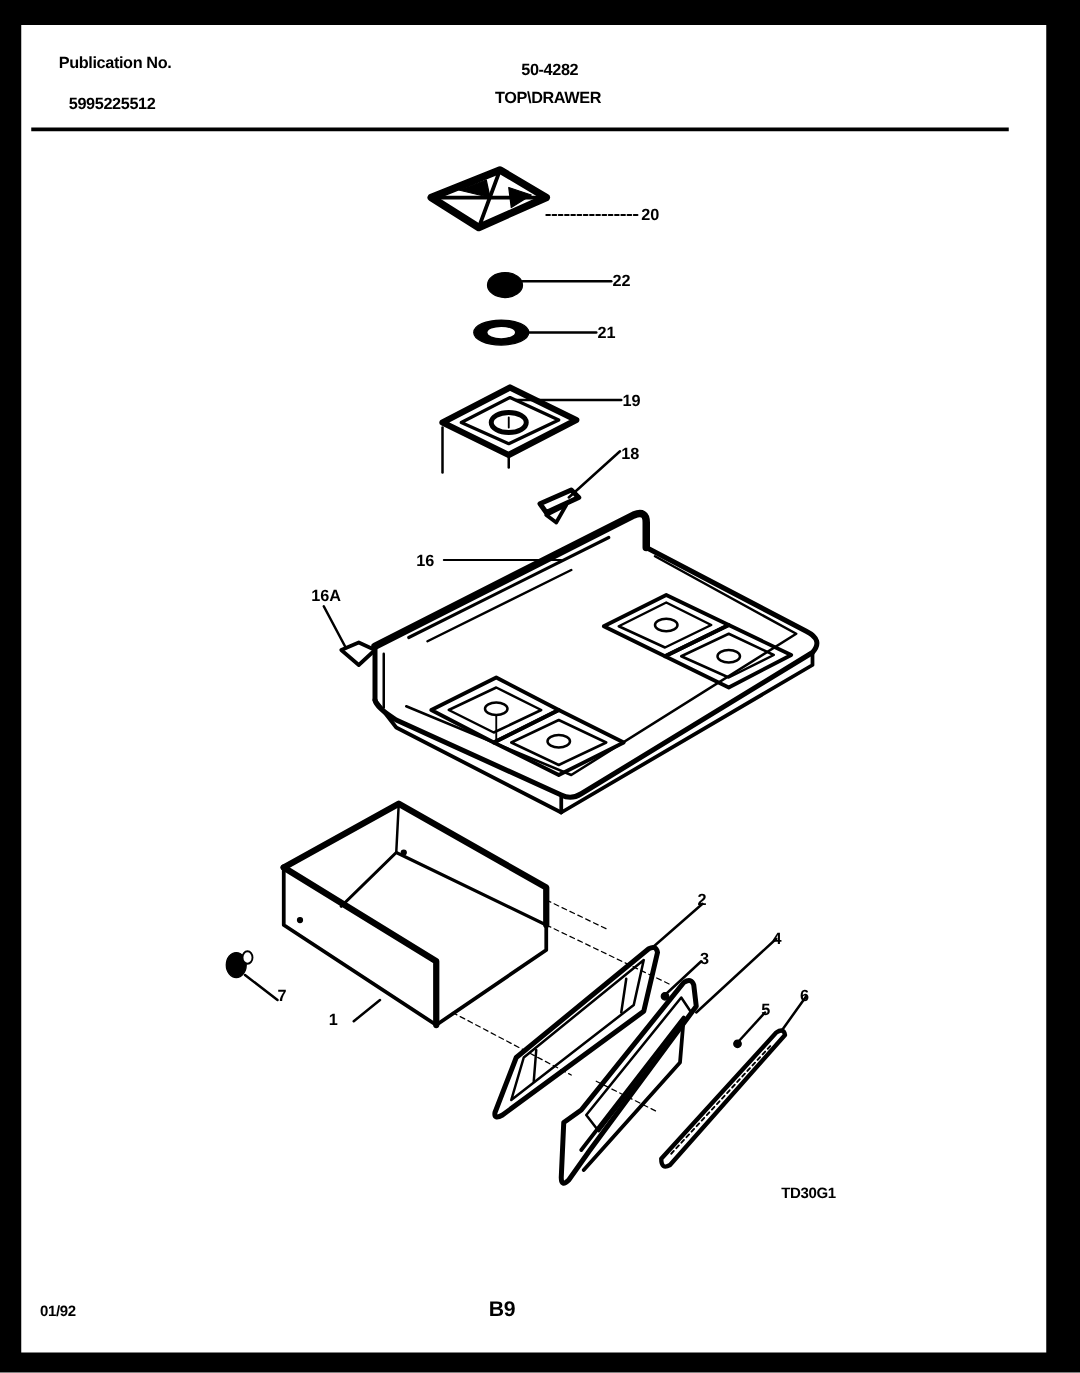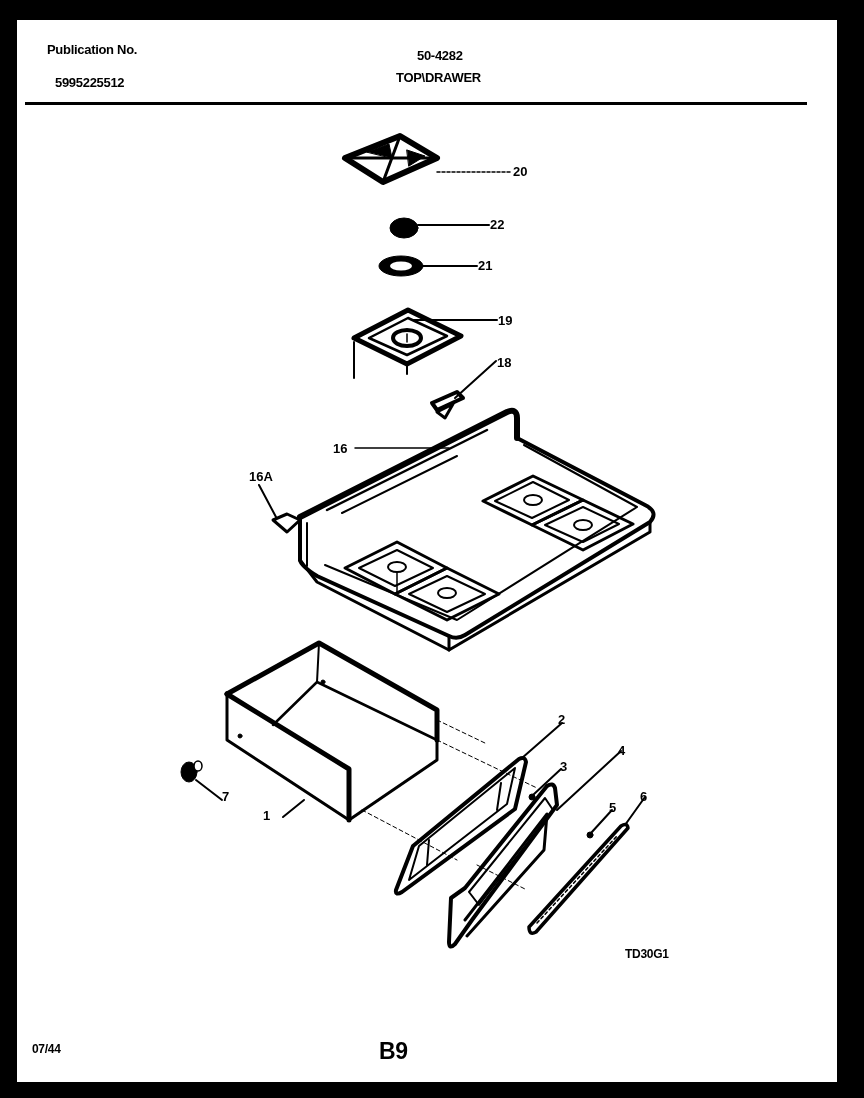--- a/index.html
+++ b/index.html
@@ -12,21 +12,21 @@
     background: #fff;
   }
   .txt { position: absolute; color: #000; font-weight: bold; font-family: "Liberation Sans", sans-serif; letter-spacing: -0.3px; text-align: right; }
   .hdr { font-size: 13px; line-height: 15px; }
   .pubno { left: 30px; top: 22px; }
   .pubnum { left: 38px; top: 38px; margin-top: 17px; }
   .docno { left: 400px; top: 28px; }
   .doctitle { left: 379px; top: 50px; }
   .rule { position: absolute; left: 8px; top: 82px; width: 782px; height: 3px; background: #000; }
   .footer-date { left: 15px; top: 1022px; font-size: 12px; }
-  .footer-page { left: 362px; top: 1018px; font-size: 23px; }
+  .footer-page { left: 374px; top: 1018px; font-size: 17px; }
   .figid { left: 608px; top: 927px; font-size: 12px; }
   svg.diagram { position: absolute; left: 0; top: 0; }
   .lbl { font-family: "Liberation Sans", sans-serif; font-weight: bold; font-size: 13px; fill: #000; }
 </style>
 </head>
 <body>
 
 <div class="page">
   <div class="txt hdr pubno">Publication No.</div>
   <div class="txt hdr pubnum">5995225512</div>
@@ -171,15 +171,15 @@
 
     <g>
       <path d="M512,907 L604,806 Q610,802 611,808 L519,912 Q512,916 512,907 Z" stroke-width="3.5"></path>
       <line x1="520" y1="903" x2="600" y2="816" stroke-width="1.5" stroke-dasharray="3,3"></line>
       <line x1="608" y1="805" x2="628" y2="777" stroke-width="2"></line>
       <text class="lbl" x="623" y="781" stroke="none">6</text>
     </g>
   </svg>
 
   <div class="txt figid">TD30G1</div>
-  <div class="txt footer-date">07/44</div>
+  <div class="txt footer-date">01/92</div>
   <div class="txt footer-page">B9</div>
 </div>
 
 </body></html>

